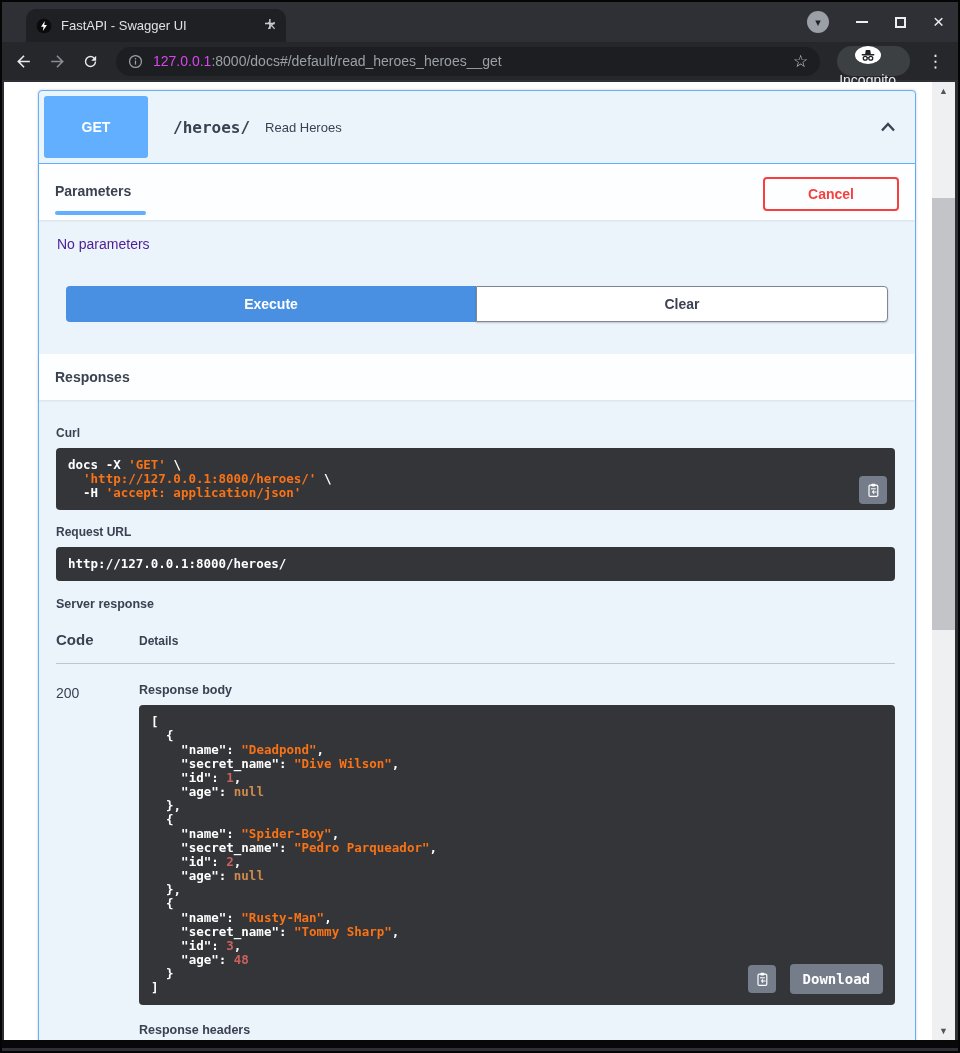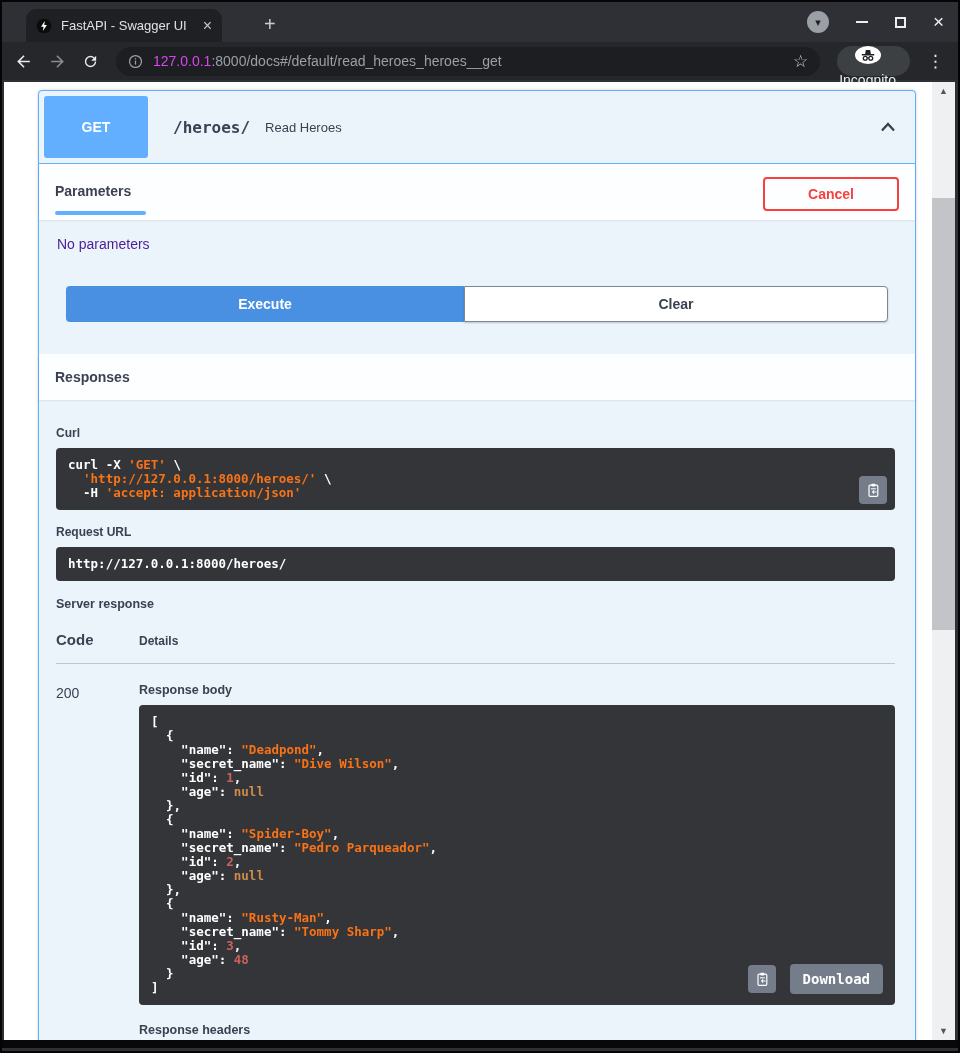--- a/index.html
+++ b/index.html
@@ -1,21 +1,21 @@
 <!DOCTYPE html>
 <html><head>
 <meta charset="utf-8">
 <style>
   * { margin:0; padding:0; box-sizing:border-box; }
   html,body { width:960px; height:1053px; overflow:hidden; background:#000; font-family:"Liberation Sans", sans-serif; }
   .window { position:absolute; inset:0; border:2px solid #050506; background:#2e3035; }
 
   
   .titlebar { position:relative; height:40px; background:#2e3035; }
-  .tab { position:absolute; left:24px; top:7px; width:196px; height:33px; background:#1f2023;
+  .tab { position:absolute; left:24px; top:7px; width:260px; height:33px; background:#1f2023;
          border-radius:10px 10px 0 0; display:flex; align-items:center; padding:0 10px; gap:9px;
          color:#dfe1e5; font-size:13px; }
   .tab-title { flex:1; white-space:nowrap; overflow:hidden; }
   .tab-close { color:#c4c7cc; font-size:16px; line-height:1; cursor:default; }
   .newtab { position:absolute; left:262px; top:12px; color:#c8cbcf; font-size:20px; line-height:20px; }
   .win-controls { position:absolute; right:14px; top:9px; display:flex; align-items:center; gap:27px; }
   .caret-circle { width:22px; height:22px; border-radius:50%; background:#9aa0a6; color:#202124;
                   font-size:11px; display:flex; align-items:center; justify-content:center; }
   .min-glyph { width:12px; height:2px; background:#eceef0; display:inline-block; }
   .max-glyph { width:11px; height:11px; border:2px solid #eceef0; display:inline-block; }
@@ -57,21 +57,21 @@
   .param-tab span { font-weight:bold; font-size:14px; color:#3b4151; }
   .tab-underline { margin-top:11px; width:91px; height:4px; background:#61affe; border-radius:2px; }
   .btn-cancel { margin-top:3px; background:transparent; border:2px solid #f93e3e; border-radius:4px; color:#f93e3e;
                 font-weight:bold; font-size:14px; padding:7px 43px; font-family:Liberation Sans, sans-serif; }
 
   .no-params { padding:16px 18px 32px; font-size:14px; color:#4c1d95; }
   .execute-row { display:flex; padding:2px 27px 32px; }
   .btn-execute { flex:1; background:#4990e2; border:none; border-radius:4px 0 0 4px; color:#fff; font-weight:bold;
                  font-size:14px; padding:9px 0; font-family:inherit; }
   .btn-clear { flex:1; background:#fff; border:1px solid #7e8792; border-radius:0 4px 4px 0; color:#3b4151;
-               font-weight:bold; font-size:14px; padding:9px 12px; box-shadow:0 1px 2px rgba(0,0,0,.2); font-family:inherit; }
+               font-weight:bold; font-size:14px; padding:9px 0; box-shadow:0 1px 2px rgba(0,0,0,.2); font-family:inherit; }
 
   .responses-header { background:rgba(255,255,255,.85); padding:15px 16px; font-weight:bold; font-size:14px;
                       color:#3b4151; box-shadow:0 1px 2px rgba(0,0,0,.08); }
   .responses-body { padding:26px 20px 40px 17px; }
   .block-label { font-weight:bold; font-size:12px; color:#3b4151; margin-bottom:8px; }
   .code-dark { background:#333539; border-radius:4px; padding:10px 12px; font-family:"DejaVu Sans Mono", monospace;
                font-weight:bold; font-size:12.5px; line-height:14px; color:#fff; position:relative; }
   .code-line { white-space:pre; }
   .tok-p { color:#ffffff; } .tok-k { color:#ffffff; } .tok-s { color:#f97316; }
   .tok-n { color:#cb615c; } .tok-u { color:#d08a4b; }
@@ -186,21 +186,21 @@
         <button class="btn-execute">Execute</button>
         <button class="btn-clear">Clear</button>
       </div>
 
       <div class="responses-header">Responses</div>
 
       <div class="responses-body">
 
         <div class="block-label">Curl</div>
         <div class="code-dark curl-block">
-          <div class="code-line"><span class="tok-p">curl -X </span><span class="tok-s">'GET'</span><span class="tok-p"> \</span></div>
+          <div class="code-line"><span class="tok-p">docs -X </span><span class="tok-s">'GET'</span><span class="tok-p"> \</span></div>
             <div class="code-line"><span class="tok-p">  </span><span class="tok-s">'http://127.0.0.1:8000/heroes/'</span><span class="tok-p"> \</span></div>
             <div class="code-line"><span class="tok-p">  -H </span><span class="tok-s">'accept: application/json'</span></div>
             <button class="copy-btn">
             <svg width="16" height="16" viewBox="0 0 20 20">
                 <rect x="5" y="4" width="11" height="14" rx="1.5" fill="none" stroke="#fff" stroke-width="1.5"></rect>
                 <rect x="8" y="2.2" width="5" height="3.4" rx="1" fill="#fff"></rect>
                 <line x1="7.5" y1="8.5" x2="13.5" y2="8.5" stroke="#fff" stroke-width="1.3"></line>
                 <path d="M14.5 12.5 H9.2 M9.2 12.5 l2.1-2.1 M9.2 12.5 l2.1 2.1" stroke="#fff" stroke-width="1.3" fill="none"></path>
               </svg>
           </button>

